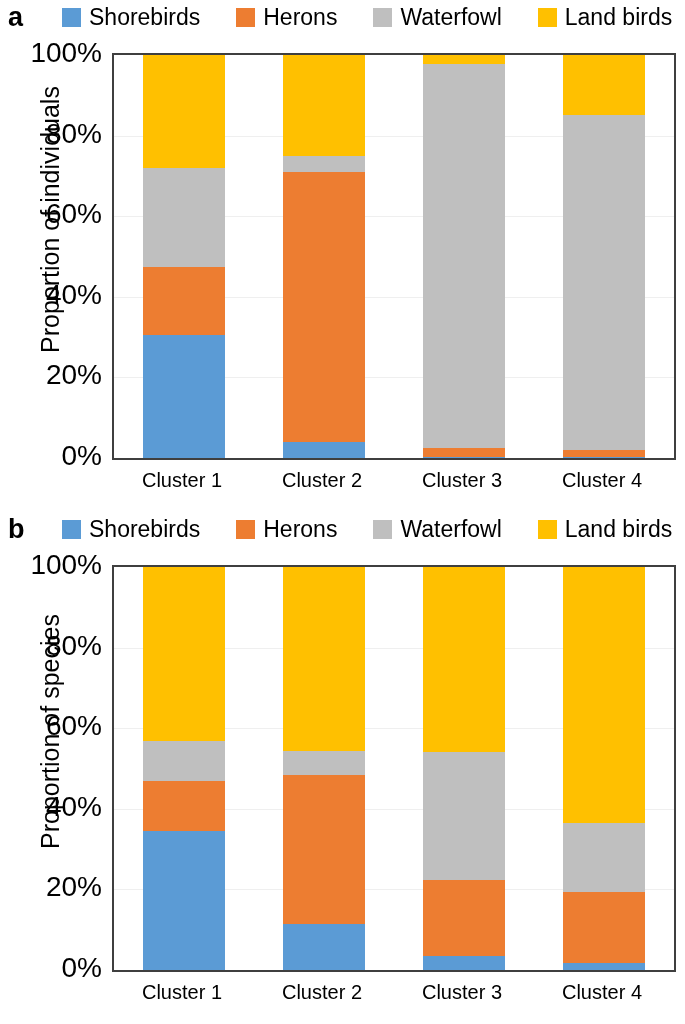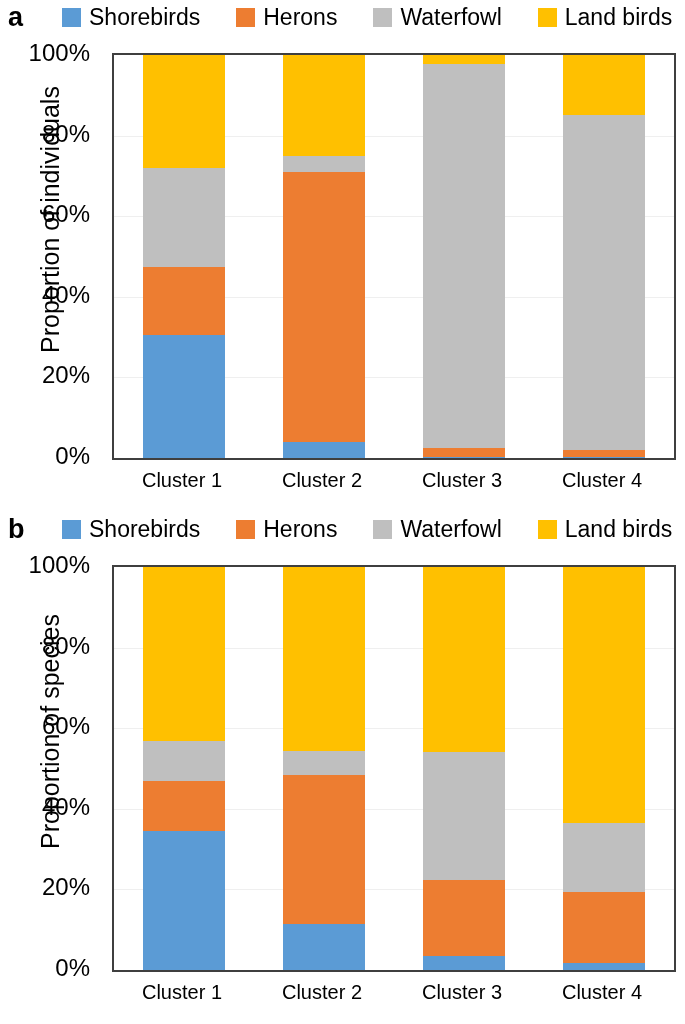--- a/index.html
+++ b/index.html
@@ -78,23 +78,23 @@
     transform-origin: center center;
     white-space: nowrap;
   }
   .yticks {
     position: absolute;
     left: 0px;
     width: 106px;
   }
   .ytick {
     position: absolute;
-    right: 16px;
+    right: 4px;
     text-align: left;
-    font-size: 24px;
+    font-size: 28px;
     line-height: 24px;
     transform: translateY(-12px);
     white-space: nowrap;
   }
   .axes {
     position: absolute;
     border: 2px solid #3f3f3f;
     box-sizing: content-box;
     background: #ffffff;
   }

